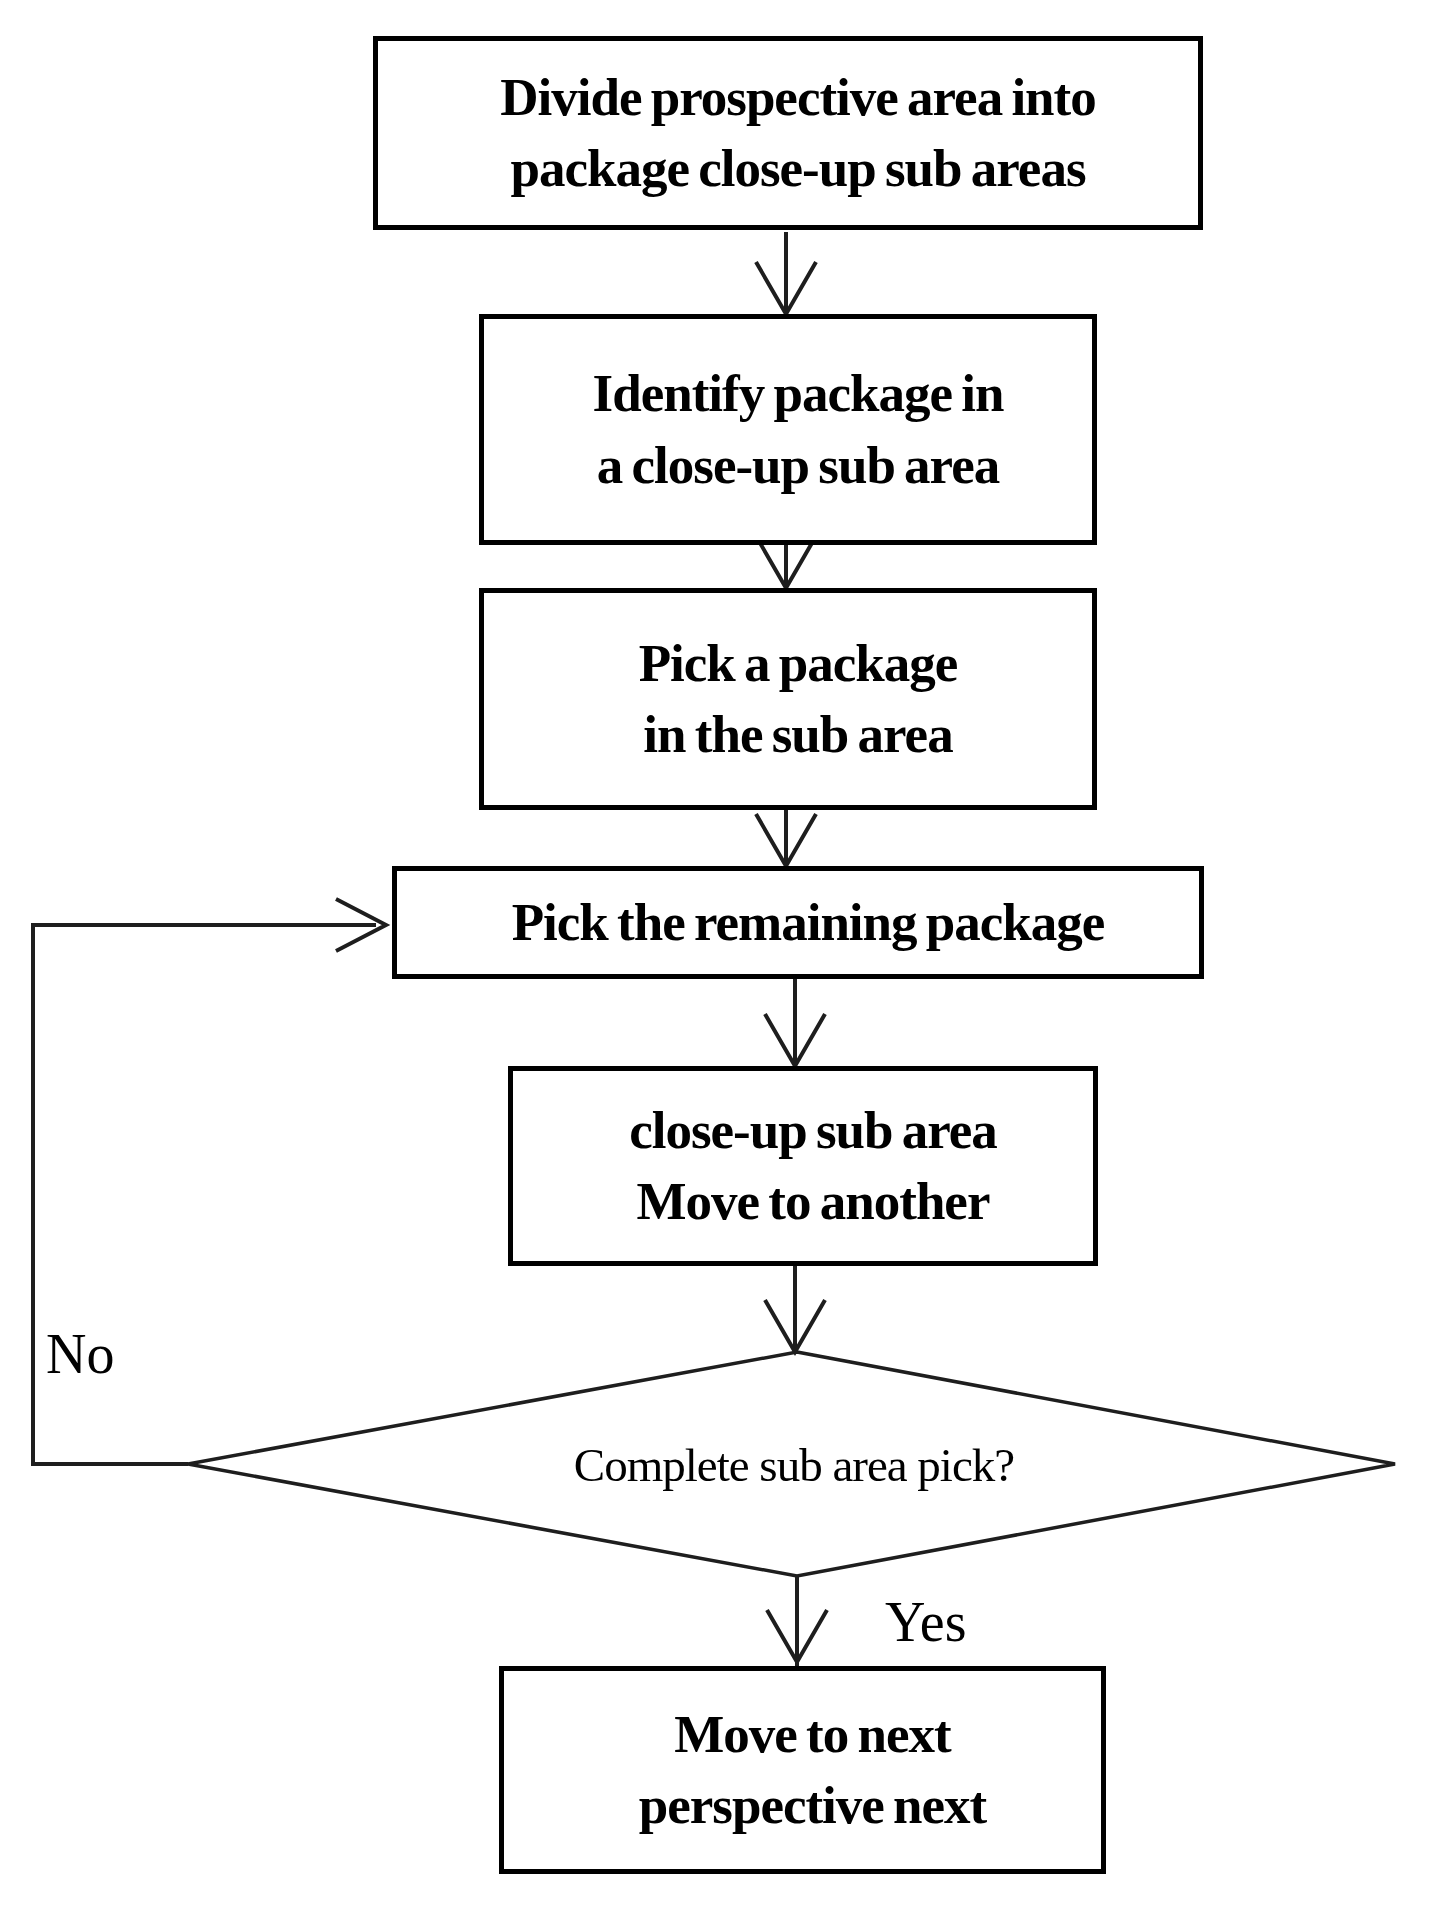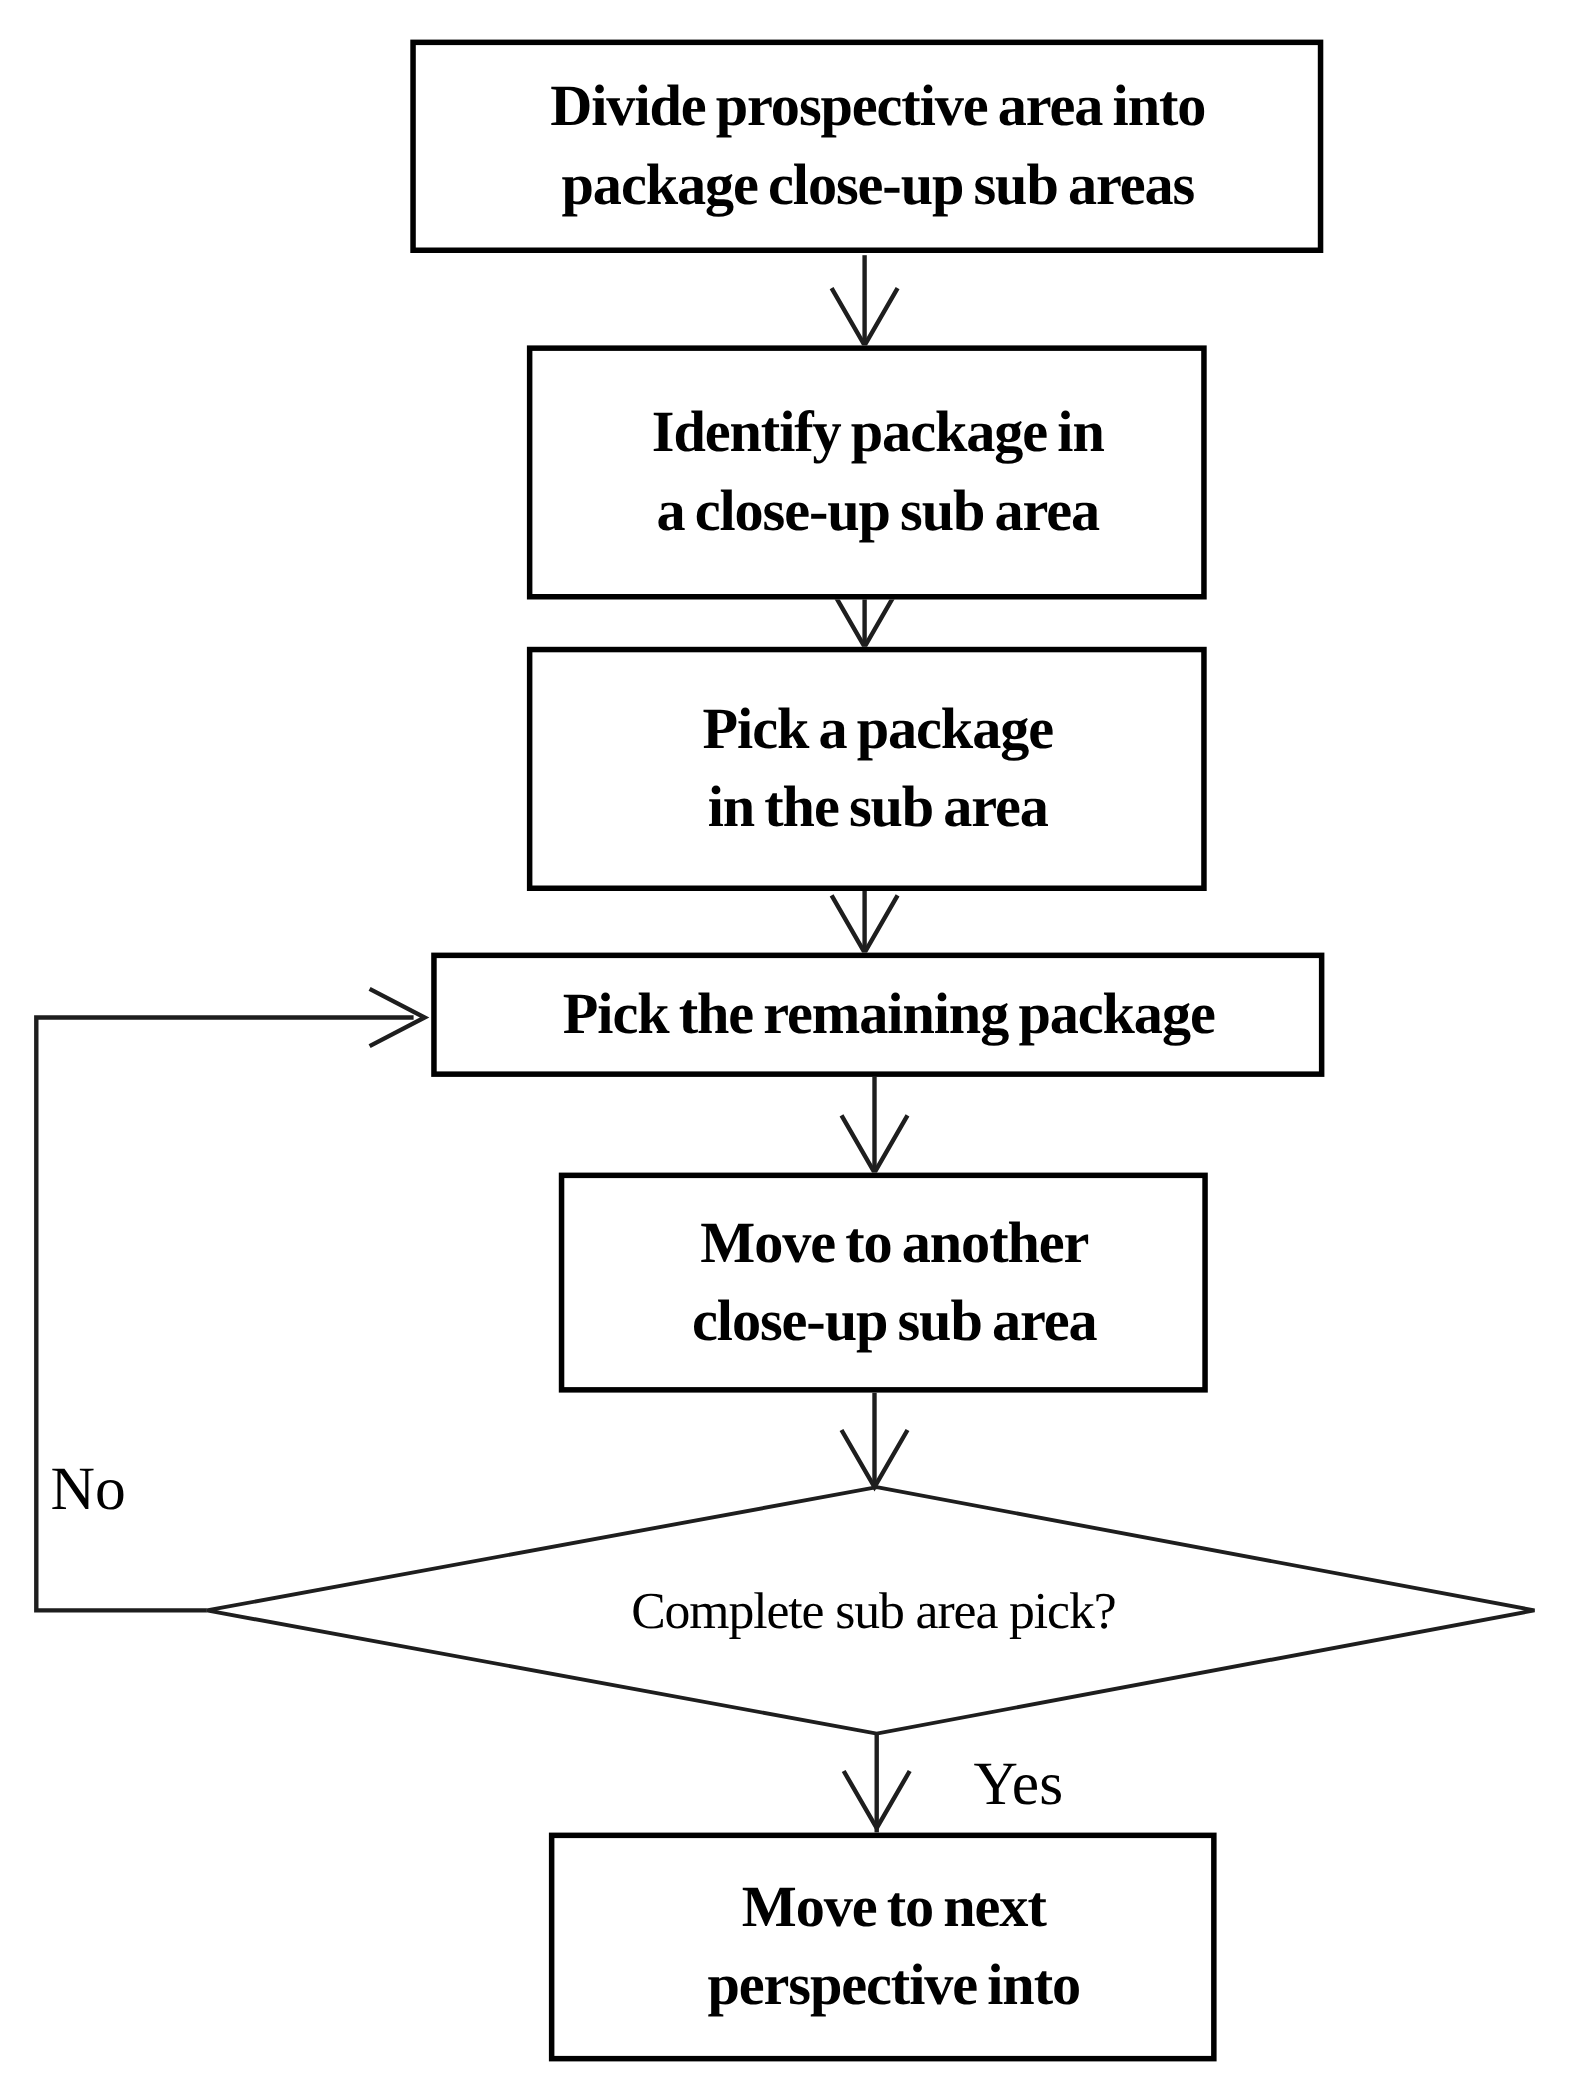--- a/index.html
+++ b/index.html
@@ -126,27 +126,27 @@
   <div class="node" style="left:479px; top:588px; width:618px; height:222px;">
     <span>Pick a package</span>
     <span>in the sub area</span>
   </div>
 
   <div class="node" style="left:392px; top:866px; width:812px; height:113px;">
     <span>Pick the remaining package</span>
   </div>
 
   <div class="node" style="left:508px; top:1066px; width:590px; height:200px;">
+    <span>close-up sub area</span>
     <span>Move to another</span>
-    <span>close-up sub area</span>
   </div>
 
   <div class="node" style="left:499px; top:1666px; width:607px; height:208px;">
     <span>Move to next</span>
-    <span>perspective into</span>
+    <span>perspective next</span>
   </div>
 
   <div class="decision-text" style="left:294px; top:1390px; width:1000px; height:150px;">
     <span>Complete sub area pick?</span>
   </div>
 
   <div class="freelabel" style="left:46px; top:1326px;">No</div>
 
   <div class="freelabel" style="left:885px; top:1594px;text-align:center;">Yes</div>
 

